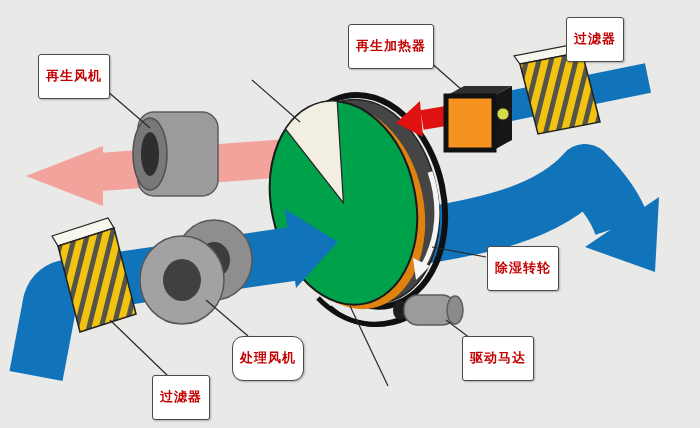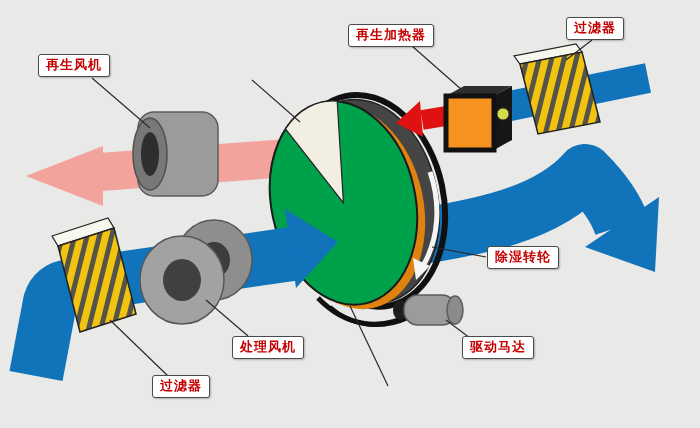--- a/index.html
+++ b/index.html
@@ -14,21 +14,21 @@
     background:var(--bg,#e9e9e8);
     overflow:hidden;
     margin:0 auto;
   }
   .stage svg { position:absolute; left:0; top:0; }
   .label {
     position:absolute;
     background:#ffffff;
     border:1px solid #4a4a4a;
     border-radius:3px;
-    padding:2px 7px;
+    padding:13px 7px;
     font-size:13px;
     font-weight:bold;
     letter-spacing:1px;
     color:var(--label-text-red,#c40000);
     white-space:nowrap;
     box-shadow:1px 1px 2px rgba(0,0,0,.25);
     line-height:1.3;
   }
   
   .s-blue  { stroke:var(--process-air-blue,#1173ba); }
@@ -149,16 +149,16 @@
       <line class="conn" x1="168" y1="376" x2="110" y2="320"></line>
       <line class="conn" x1="388" y1="386" x2="350" y2="306"></line>
     </g>
   </svg>
 
   <div class="label" style="left:38px;  top:54px;">再生风机</div>
   <div class="label" style="left:348px; top:24px;">再生加热器</div>
   <div class="label" style="left:566px; top:17px;">过滤器</div>
   <div class="label" style="left:462px; top:336px;">驱动马达</div>
   <div class="label" style="left:487px; top:246px;">除湿转轮</div>
-  <div class="label" style="left:232px; top:336px;">处理风机</div>
+  <div class="label" style="left:232px; top:336px;border-radius:11px;">处理风机</div>
   <div class="label" style="left:152px; top:375px;">过滤器</div>
 
 </div>
 
 </body></html>

